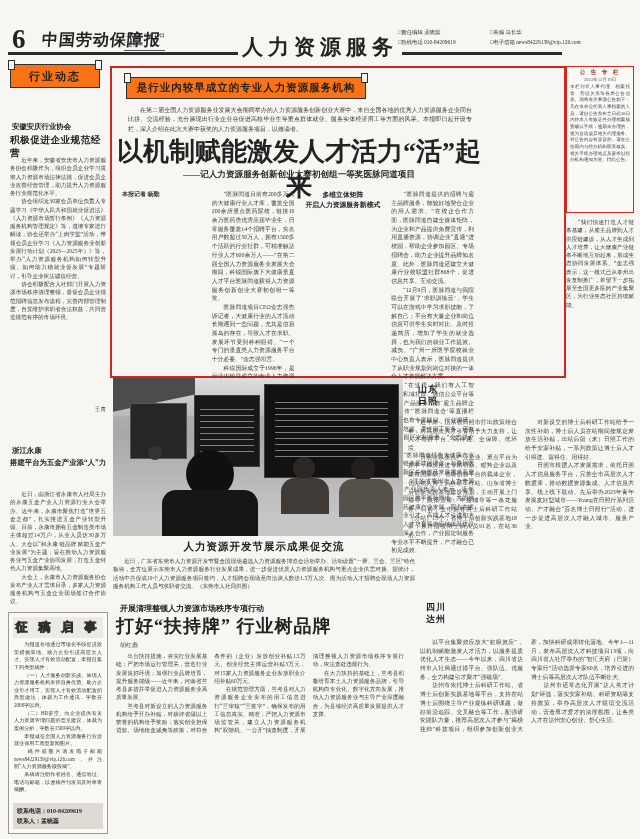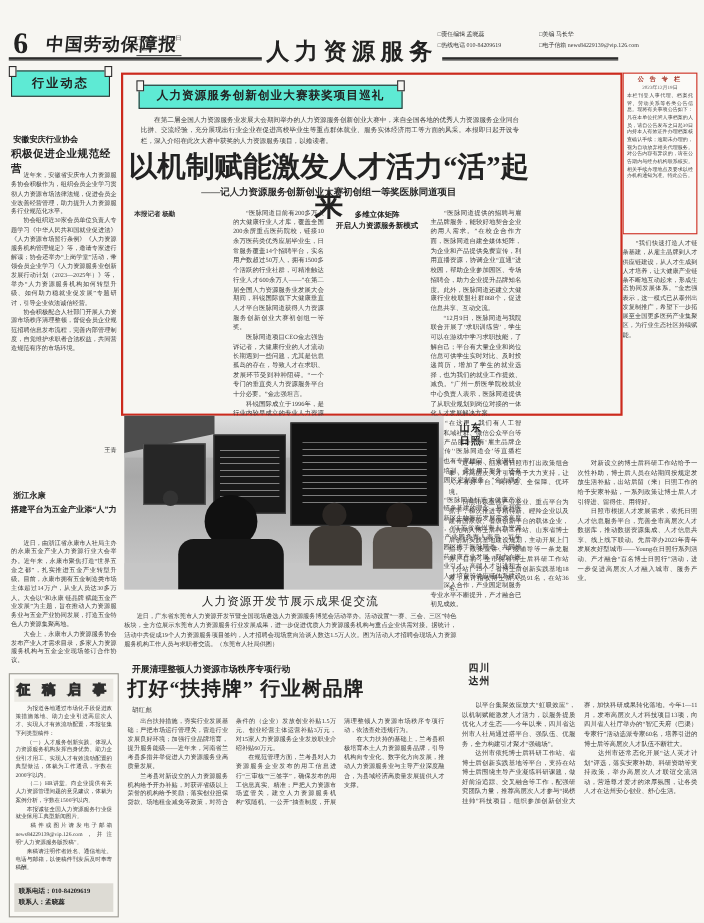--- a/index.html
+++ b/index.html
@@ -16,21 +16,21 @@
   .pagenum{left:12px;top:24px;font-size:27px;font-weight:bold;}
   .masthead{left:42px;top:30px;font-size:16px;font-weight:900;transform:skewX(-5deg);letter-spacing:1px;}
   .dateblock{left:124px;top:31px;font-size:5.4px;line-height:1.7;color:#333;border-bottom:0.5px solid #555;padding-bottom:1px;}
   .section-title{left:240px;top:33px;width:160px;text-align:center;font-size:21px;font-weight:bold;letter-spacing:5px;font-family:Liberation Mono, monospace;}
   .hrule{background:#2b2b2b;height:2.4px;}
   .hrule:after{content:"";display:block;margin-top:1.6px;height:0.8px;background:#2b2b2b;}
   .hdr-meta{font-size:5.4px;line-height:1.8;color:#333;}
 
   
   .feature-box{left:110px;top:66px;width:452px;height:308px;border:2px solid #cc2a1d;background:#f7f6f2;}
-  .scrollbox{border:1.2px solid #2f2f2f;text-align:center;background:#5eead4;}
+  .scrollbox{border:1.2px solid #2f2f2f;text-align:center;background:#f97316;}
   .scroll-end{position:absolute;width:5px;height:8px;border:1px solid #2f2f2f;background:#f7f6f2;top:-5px;}
   .se-l{left:-3px;} .se-r{right:-3px;}
   .col-banner{left:14px;top:9px;width:238px;height:20px;font-size:10.5px;font-weight:bold;line-height:20px;letter-spacing:1px;}
   .feat-intro{left:16px;top:38px;width:344px;height:46px;font-size:6px;line-height:1.55;color:#3a3a3a;}
   .feat-headline{left:4px;top:66px;width:366px;text-align:center;font-size:26px;font-weight:bold;letter-spacing:0px;}
   .feat-subhead{left:4px;top:101px;width:366px;text-align:center;font-size:8.6px;font-weight:bold;color:#2a2a2a;}
   .feat-body{left:10px;top:122px;width:352px;height:178px;column-count:4;column-gap:7px;}
   .feat-byline{font-size:6px;font-weight:bold;margin-bottom:3px;color:#333;}
   .crosshead{text-align:center;font-weight:bold;font-size:6.8px;margin:4px 0;break-inside:avoid;color:#1d1d1d;}
   .feat-side{left:366px;top:10px;width:80px;height:290px;overflow:hidden;}
@@ -57,21 +57,21 @@
   .photo{left:113px;top:378px;width:290px;height:158px;background:linear-gradient(180deg,#bcbcbc 0%,#a8a8a8 35%,#cdcdcd 100%);overflow:hidden;}
   .ph-ceil{left:0;top:0;width:100%;height:24%;background:linear-gradient(180deg,#dedede,#b9b9b9);}
   .ph-beam{left:-8px;top:-10px;width:90px;height:36px;background:#4c4c4c;transform:skewY(-12deg);}
   .ph-board{background:#121212;border:1.5px solid #3e3e3e;}
   .ph-lines{position:absolute;left:8%;top:18%;width:84%;height:64%;
             background:repeating-linear-gradient(180deg,rgba(255,255,255,0.45) 0 1px,transparent 1px 6px);}
   .ph-table{left:0;bottom:0;width:100%;height:15%;background:#c6c6c6;}
   .ph-head{border-radius:50%;}
   .ph-torso{border-radius:14px 14px 0 0;}
 
-  .caption-title{left:113px;top:540px;width:302px;text-align:center;font-size:10.5px;font-weight:normal;letter-spacing:1px;}
+  .caption-title{left:113px;top:540px;width:302px;text-align:center;font-size:10.5px;font-weight:bold;letter-spacing:1px;}
   .caption-text{left:113px;top:557px;width:302px;height:44px;font-size:5.6px;line-height:1.5;color:#3a3a3a;}
 
   
   .rz-kicker{left:408px;top:383px;width:40px;font-size:9px;font-weight:bold;line-height:1.35;text-align:center;letter-spacing:1px;}
   .rz-headline{left:452px;top:379px;width:184px;font-size:22px;font-weight:bold;letter-spacing:2px;}
   .rz-body{left:408px;top:418px;width:226px;height:176px;column-count:2;column-gap:8px;}
 
   
   .cfp{left:8px;top:612px;width:100px;height:222px;border:1px solid #9a9891;background:#faf9f5;box-sizing:border-box;}
   .cfp-title{margin:4px 4px 3px;text-align:center;font-size:12px;font-weight:bold;letter-spacing:4px;
@@ -127,21 +127,21 @@
   <div class="abs a1-byline">王青</div>
   <div class="abs a2-kicker">浙江永康</div>
   <div class="abs a2-headline">搭建平台为五金产业添“人”力</div>
   <div class="abs a2-body tiny pre just">　　近日，由浙江省永康市人社局主办的永康五金产业人力资源行业大会举办。近年来，永康市聚焦打造“世界五金之都”，扎实推进五金产业转型升级。目前，永康市拥有五金制造类市场主体超过14万户，从业人员达30多万人。大会以“和永康 链品牌 赋能五金产业发展”为主题，旨在推动人力资源服务业与五金产业协同发展，打造五金特色人力资源集聚高地。
 　　大会上，永康市人力资源服务协会发布产业人才需求目录，多家人力资源服务机构与五金企业现场签订合作协议。</div>
 
   <div class="abs feature-box">
     <div class="abs scrollbox col-banner">
       <span class="scroll-end se-l"></span>
       <span class="scroll-end se-r"></span>
-      <span>人力资源服务创新创业大赛获奖项目巡礼</span>
+      <span>是行业内较早成立的专业人力资源服务机构</span>
     </div>
     <div class="abs feat-intro just pre">　　在第二届全国人力资源服务业发展大会期间举办的人力资源服务创新创业大赛中，来自全国各地的优秀人力资源服务企业同台比拼、交流经验，充分展现出行业企业在促进高校毕业生等重点群体就业、服务实体经济用工等方面的风采。本报即日起开设专栏，深入介绍在此次大赛中获奖的人力资源服务项目，以飨读者。</div>
     <div class="abs feat-headline">以机制赋能激发人才活力“活”起来</div>
     <div class="abs feat-subhead">——记人力资源服务创新创业大赛初创组一等奖医脉同道项目</div>
     <div class="abs feat-body">
       <div class="feat-byline">本报记者 杨勤</div>
       <div class="tiny2 pre just">　　“医脉同道目前有200多万人的大健康行业人才库，覆盖全国200余所重点医药院校，链接10余万医药类优秀应届毕业生，日常服务覆盖14个招聘平台，实名用户数超过50万人，拥有1500多个活跃的行业社群，可精准触达行业人才600余万人——”在第二届全国人力资源服务业发展大会期间，科锐国际旗下大健康垂直人才平台医脉同道获得人力资源服务创新创业大赛初创组一等奖。
 　　医脉同道项目CEO金志强告诉记者，大健康行业的人才流动长期遇到一些问题，尤其是信息孤岛的存在，导致人才在求职、发展环节受到种种阻碍。“一个专门的垂直类人力资源服务平台十分必要。”金志强坦言。
 　　科锐国际成立于1996年，是行业内较早成立的专业人力资源服务机构，布局医药大健康领域多年。2020年，医脉同道成立并开启网络招聘平台之旅，金志强称其为“1.0时代”。2022年，医脉同道在已有的小程序和网站的基础上，陆续推出医脉同道App、人工智能招聘等产品，形成了多端协同的服务矩阵。</div>
       <div class="crosshead pre">多维立体矩阵

